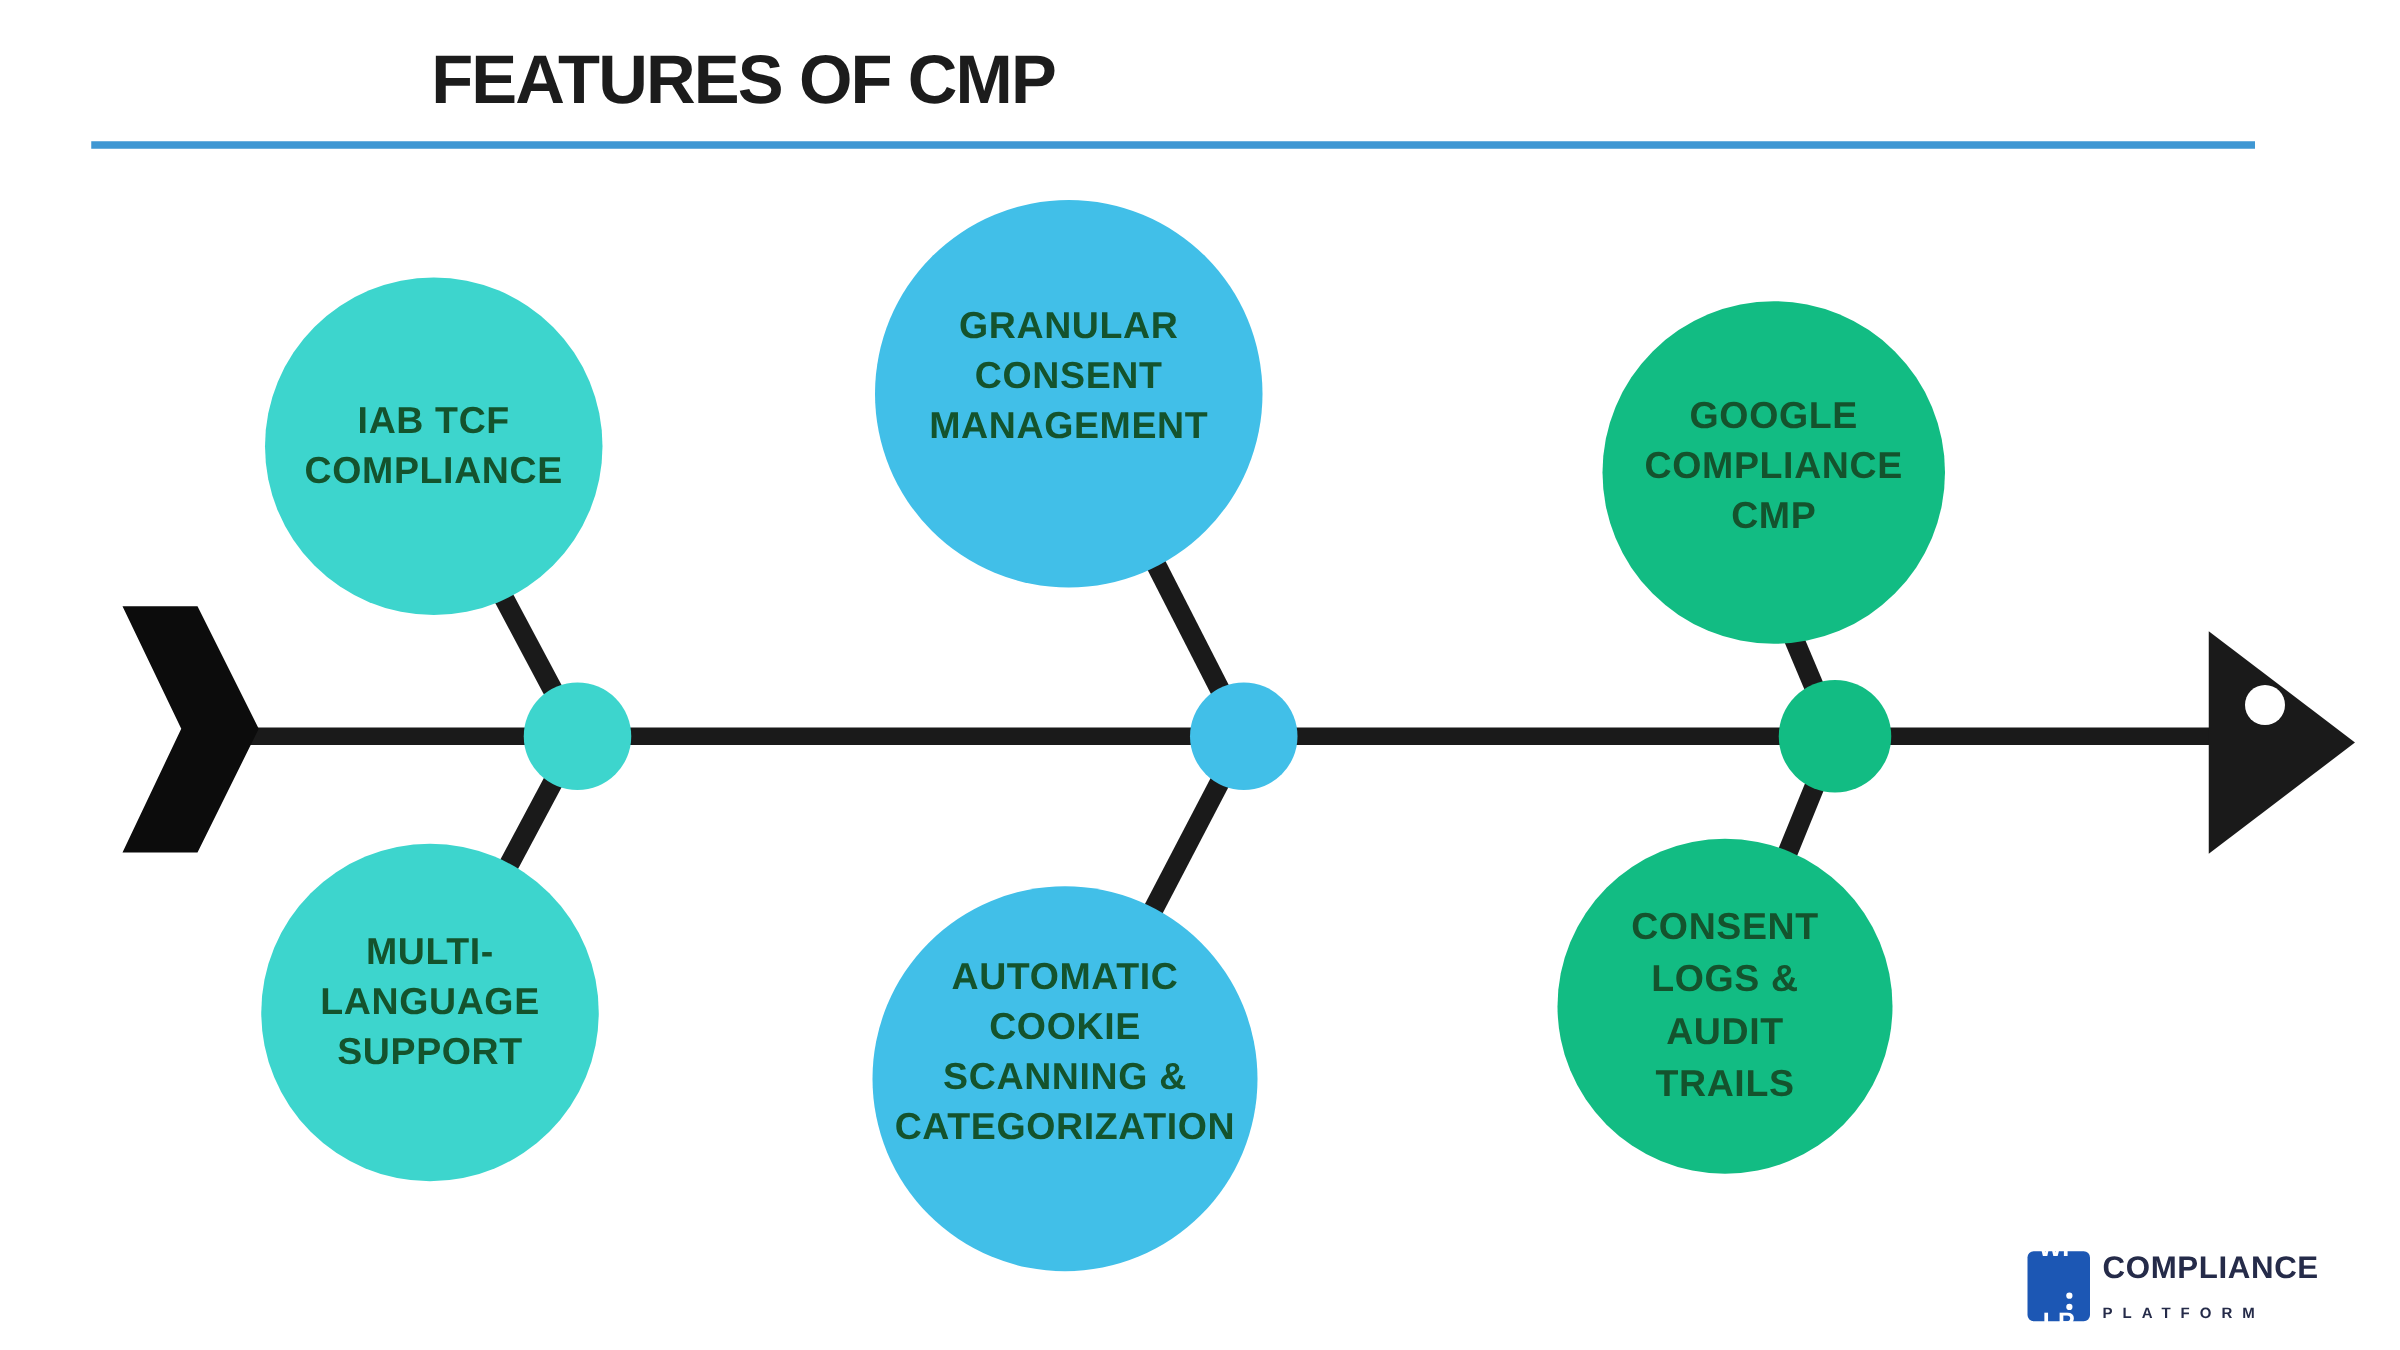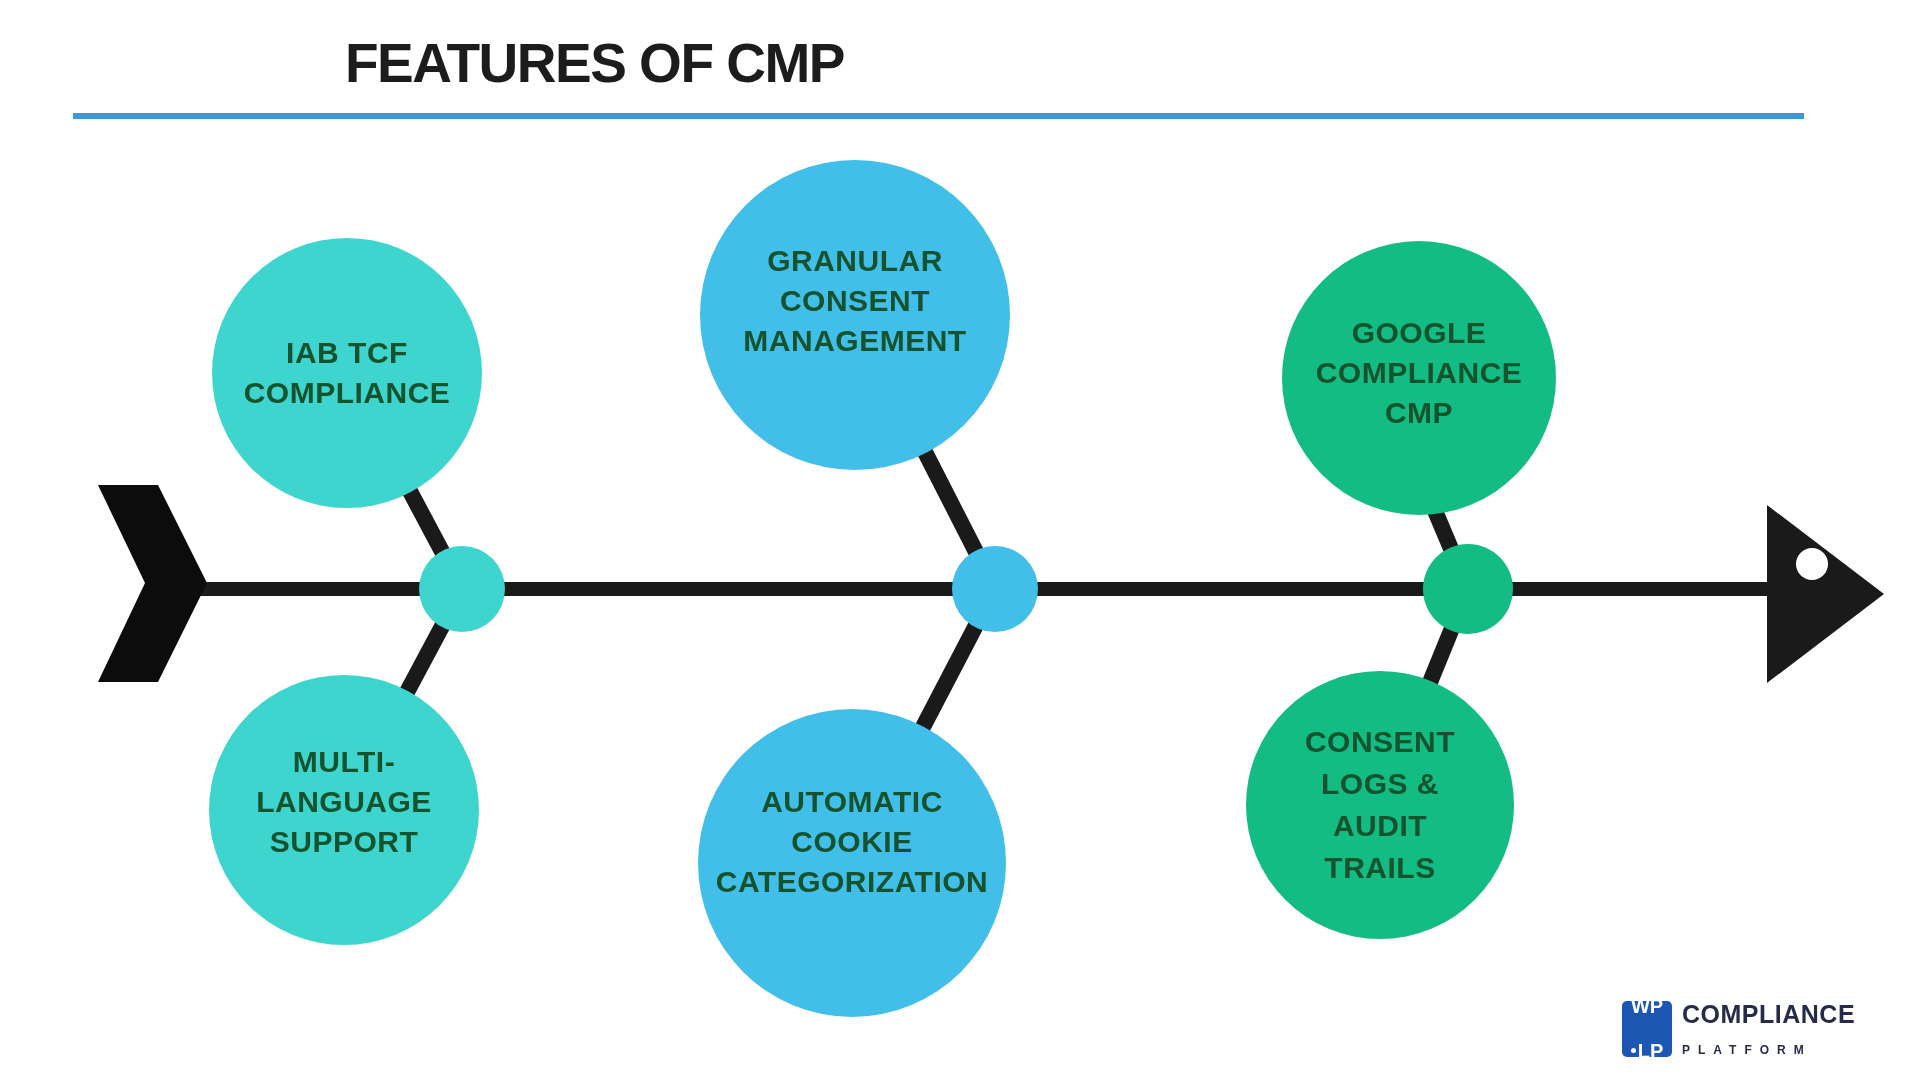--- a/index.html
+++ b/index.html
@@ -29,40 +29,40 @@
     display: flex; flex-direction: column; align-items: center; justify-content: center;
     text-align: center; color: #14532d;
     font-weight: bold; font-size: 30px; line-height: 40px;
     letter-spacing: 0.5px;
   }
   .bubble span { display: block; }
   .c-teal  { background: #3dd5cd; }
   .c-blue  { background: #41bfe8; }
   .c-green { background: #12bc83; }
 
-  #bubble-1 { left: 212px;  top: 238px; width: 270px; height: 270px; align-items: center; }
+  #bubble-1 { left: 212px;  top: 222px; width: 270px; height: 270px; align-items: center; }
   #bubble-2 { left: 209px;  top: 675px; width: 270px; height: 270px; }
   #bubble-2 .lines { transform: translateY(-8px); }
   #bubble-3 { left: 700px;  top: 160px; width: 310px; height: 310px; }
   #bubble-3 .lines { transform: translateY(-14px); }
   #bubble-4 { left: 698px;  top: 709px; width: 308px; height: 308px; }
   #bubble-4 .lines { transform: translateY(-21px); }
   #bubble-5 { left: 1282px; top: 241px; width: 274px; height: 274px; }
   #bubble-5 .lines { transform: translateY(-5px); }
   #bubble-6 { left: 1246px; top: 671px; width: 268px; height: 268px; }
   #bubble-6 .lines { line-height: 42px; }
 
   
   .logo { position: absolute; left: 1622px; top: 1001px; display: flex; align-items: flex-start; }
   .logo-badge {
     width: 50px; height: 56px; background: #1c57b4; border-radius: 5px;
     display: flex; flex-direction: column; align-items: center; justify-content: center;
     color: #ffffff; font-weight: bold; font-size: 20px; line-height: 21px; gap: 24px;
   }
-  .logo-badge .row2 { display: flex; align-items: flex-end; }
+  .logo-badge .row2 { display: flex; align-items: flex-end; flex-direction: column; }
   .dotcol { display: flex; flex-direction: column; margin-right: 2px; }
   .dotcol i { width: 5px; height: 5px; border-radius: 50%; background: #ffffff; display: block; }
   .dotcol i + i { margin-top: 4px; }
   .logo-text { margin-left: 10px; color: #252b49; }
   .logo-title { font-weight: bold; font-size: 25px; line-height: 26px; letter-spacing: 0.5px; }
   .logo-subtitle { margin-top: 16px; font-weight: 600; font-size: 12px; letter-spacing: 8px; }
 </style>
 </head>
 <body>
 
@@ -114,20 +114,21 @@
       <span>GRANULAR</span>
       <span>CONSENT</span>
       <span>MANAGEMENT</span>
     </div>
   </div>
 
   <div id="bubble-4" class="bubble c-blue">
     <div class="lines">
       <span>AUTOMATIC</span>
       <span>COOKIE</span>
+      <span>SCANNING &amp;</span>
       <span>CATEGORIZATION</span>
     </div>
   </div>
 
   <div id="bubble-5" class="bubble c-green">
     <div class="lines">
       <span>GOOGLE</span>
       <span>COMPLIANCE</span>
       <span>CMP</span>
     </div>

